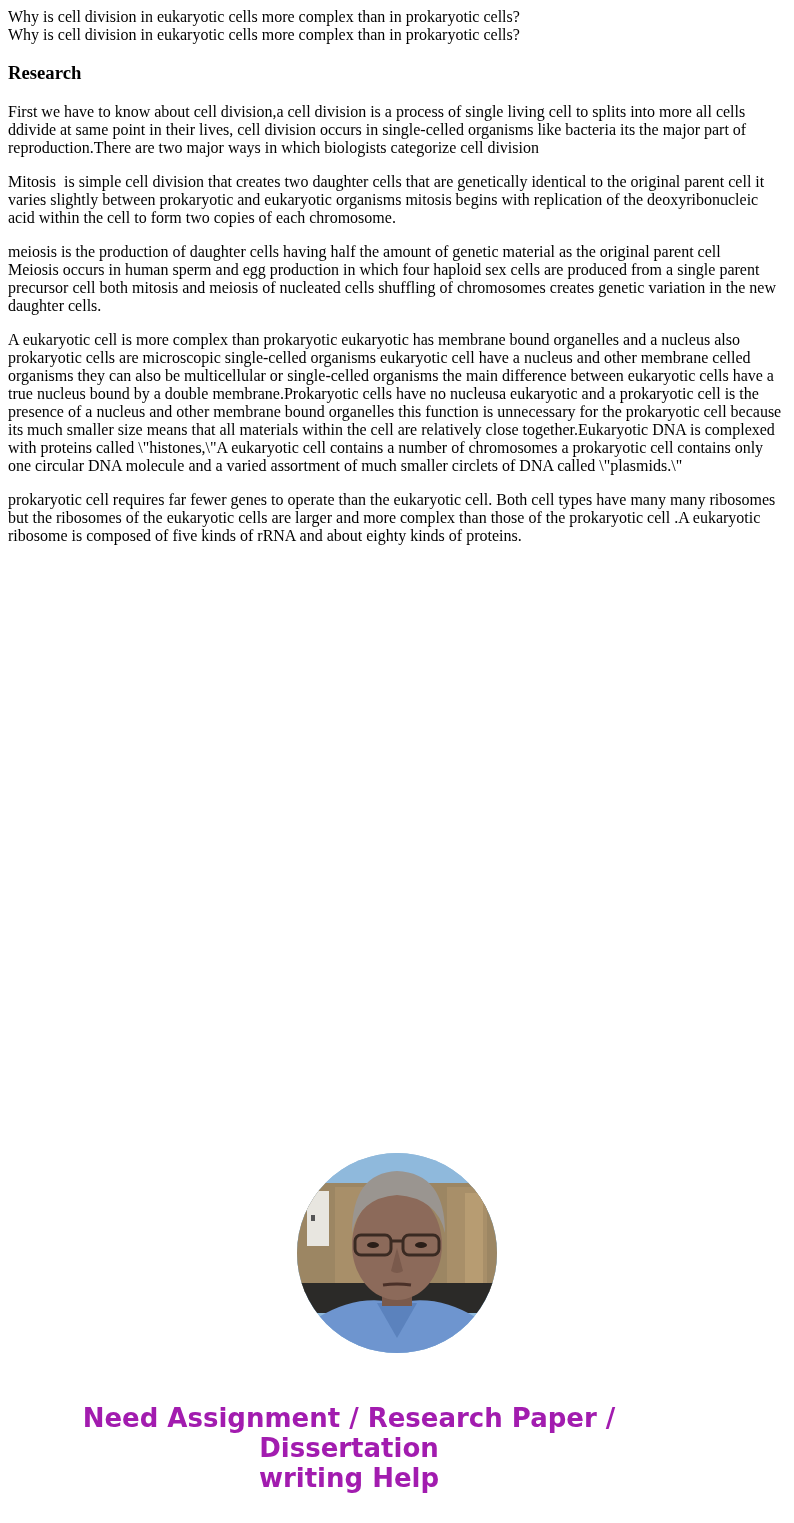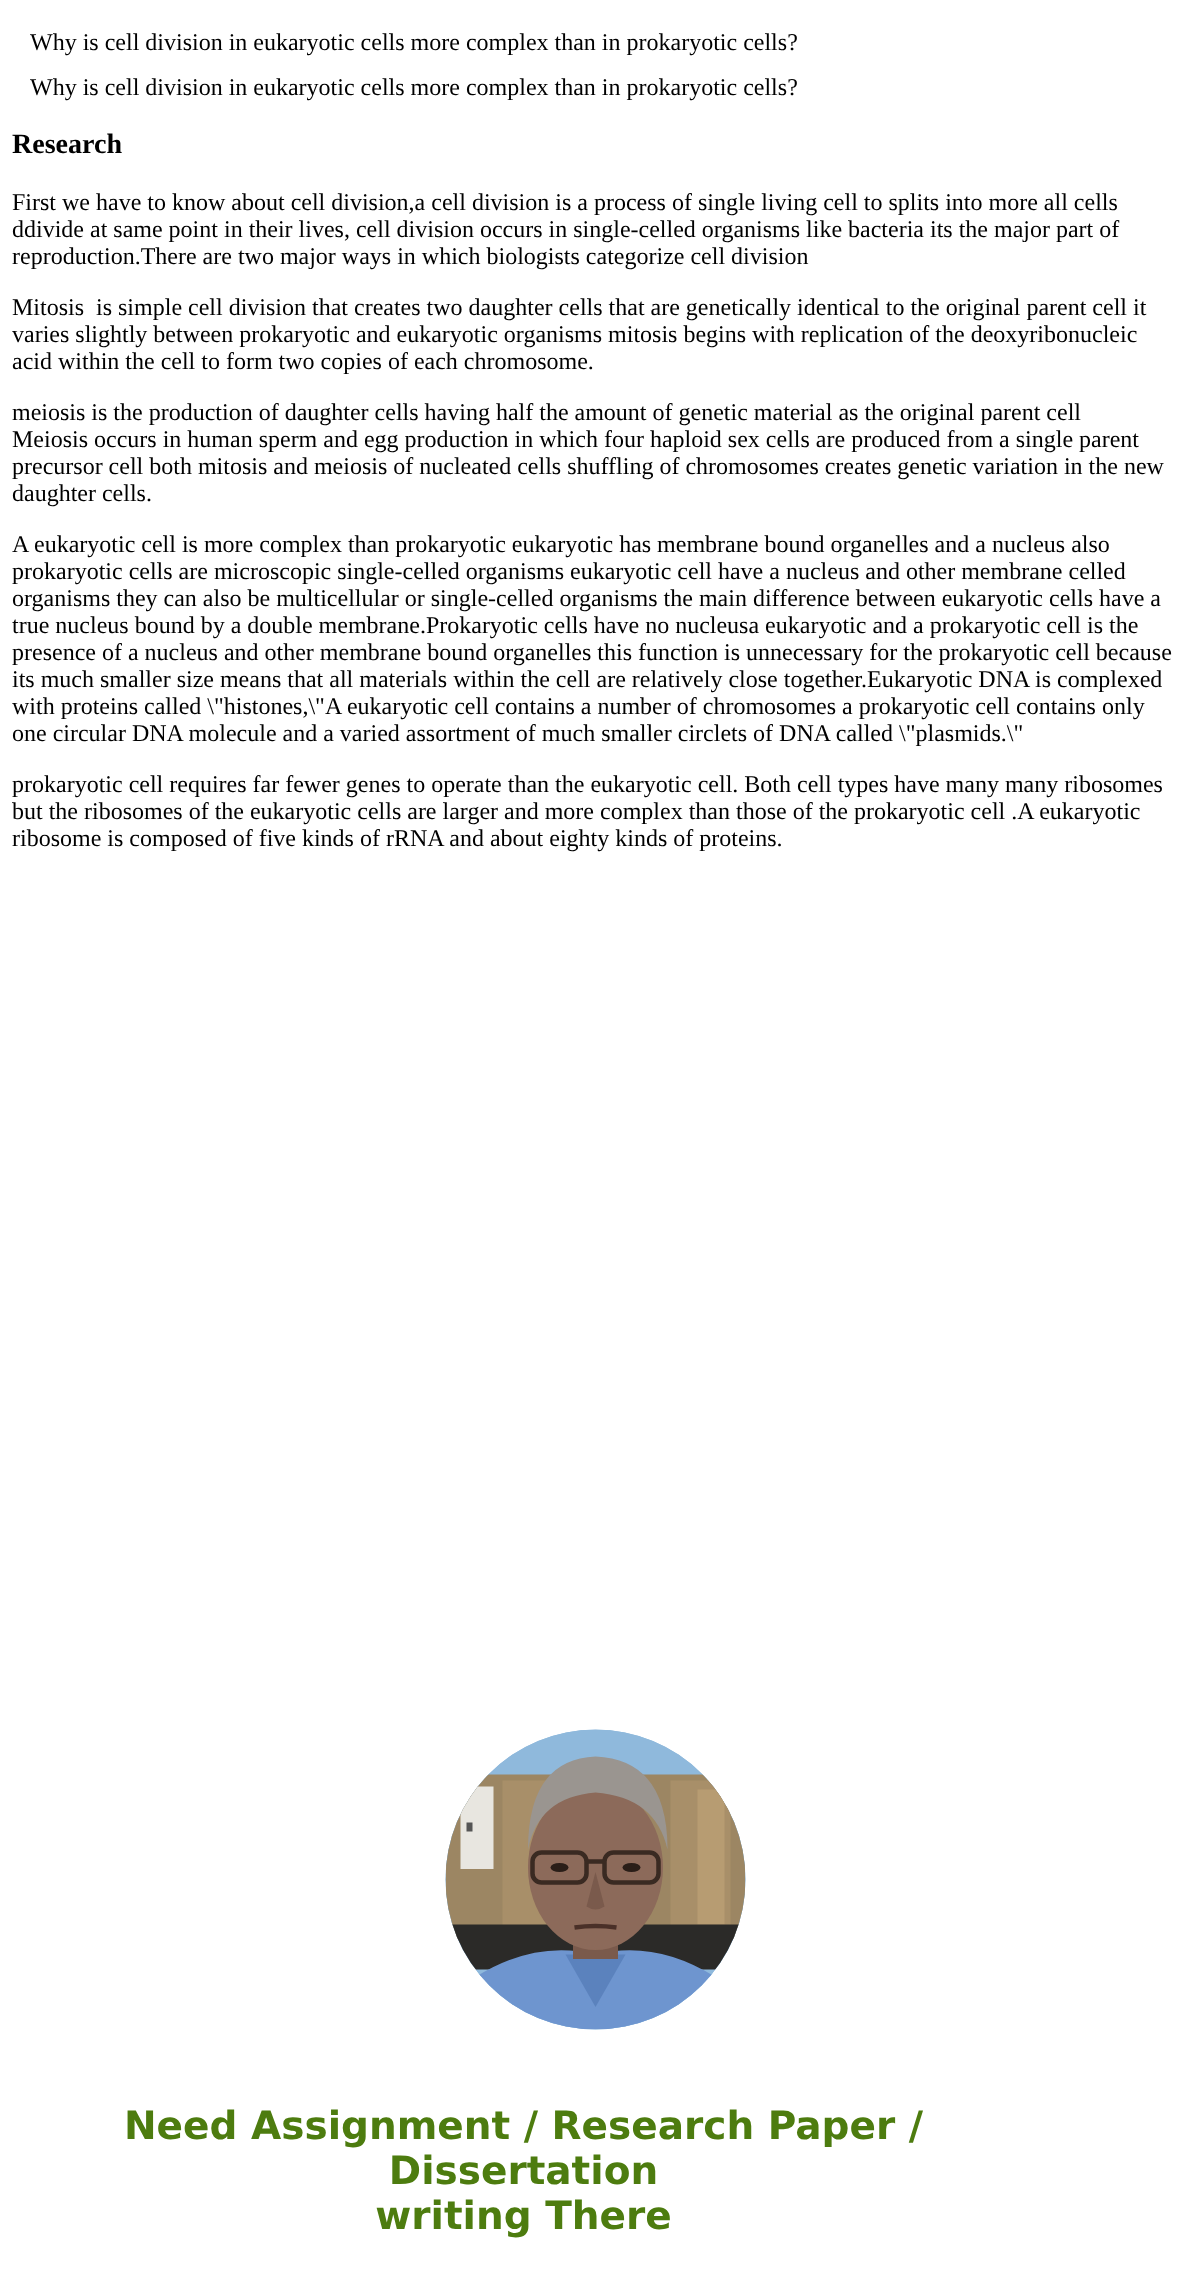--- a/index.html
+++ b/index.html
@@ -18,21 +18,21 @@
       color: #000000;
     }
     .content {
       position: absolute;
       left: 8px;
       top: 8px;
       width: 776px;
     }
     .question-line {
       display: block;
-      margin: 12px;
+      margin: 0;
     }
     h3.solution-heading {
       font-size: 18.7px;
       font-weight: bold;
       margin: 18px 0 19px 0;
       line-height: 22px;
     }
     p.para {
       margin: 0 0 16px 0;
       white-space: pre-wrap;
@@ -55,21 +55,21 @@
     .promo {
       position: absolute;
       left: 0;
       top: 1403px;
       width: 698px;
       text-align: center;
       font-family: "DejaVu Sans", "Liberation Sans", sans-serif;
       font-weight: bold;
       font-size: 26px;
       line-height: 30px;
-      color: #4d7c0f;
+      color: #a21caf;
     }
     .promo span { display: block; }
   </style>
 </head>
 <body>
 
 <div class="content">
   <div>
     <span class="question-line">Why is cell division in eukaryotic cells more complex than in prokaryotic cells?</span>
     <span class="question-line">Why is cell division in eukaryotic cells more complex than in prokaryotic cells?</span>
@@ -116,14 +116,14 @@
     <ellipse cx="124" cy="92" rx="6" ry="3" fill="#2a1e18"></ellipse>
 
     <path d="M100 95 L94 118 Q100 122 106 118 Z" fill="#7a5a4c"></path>
 
     <path d="M86 132 Q100 130 114 132" stroke="#4a3028" stroke-width="3" fill="none"></path>
   </svg>
 </div>
 
 <div class="promo">
   <span>Need Assignment / Research Paper / Dissertation</span>
-  <span>writing There</span>
+  <span>writing Help</span>
 </div>
 
 </body></html>

